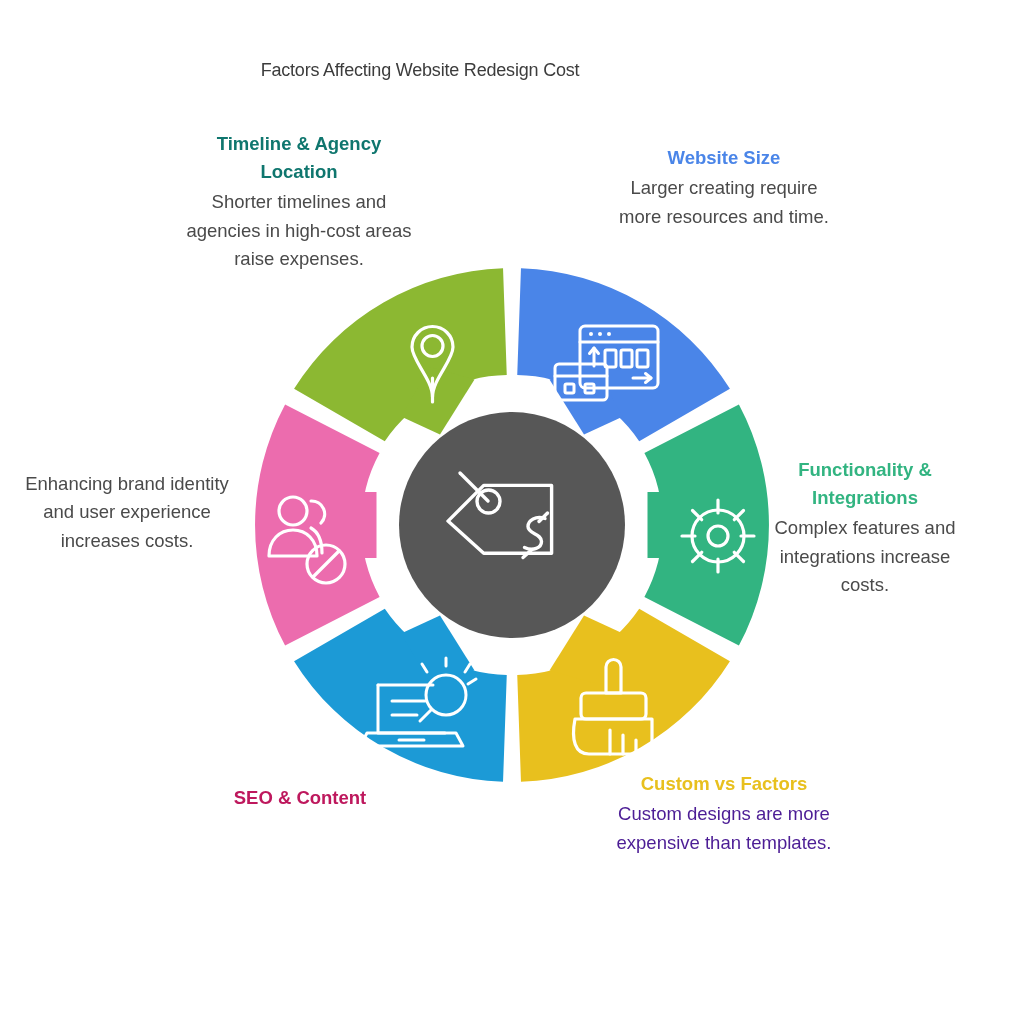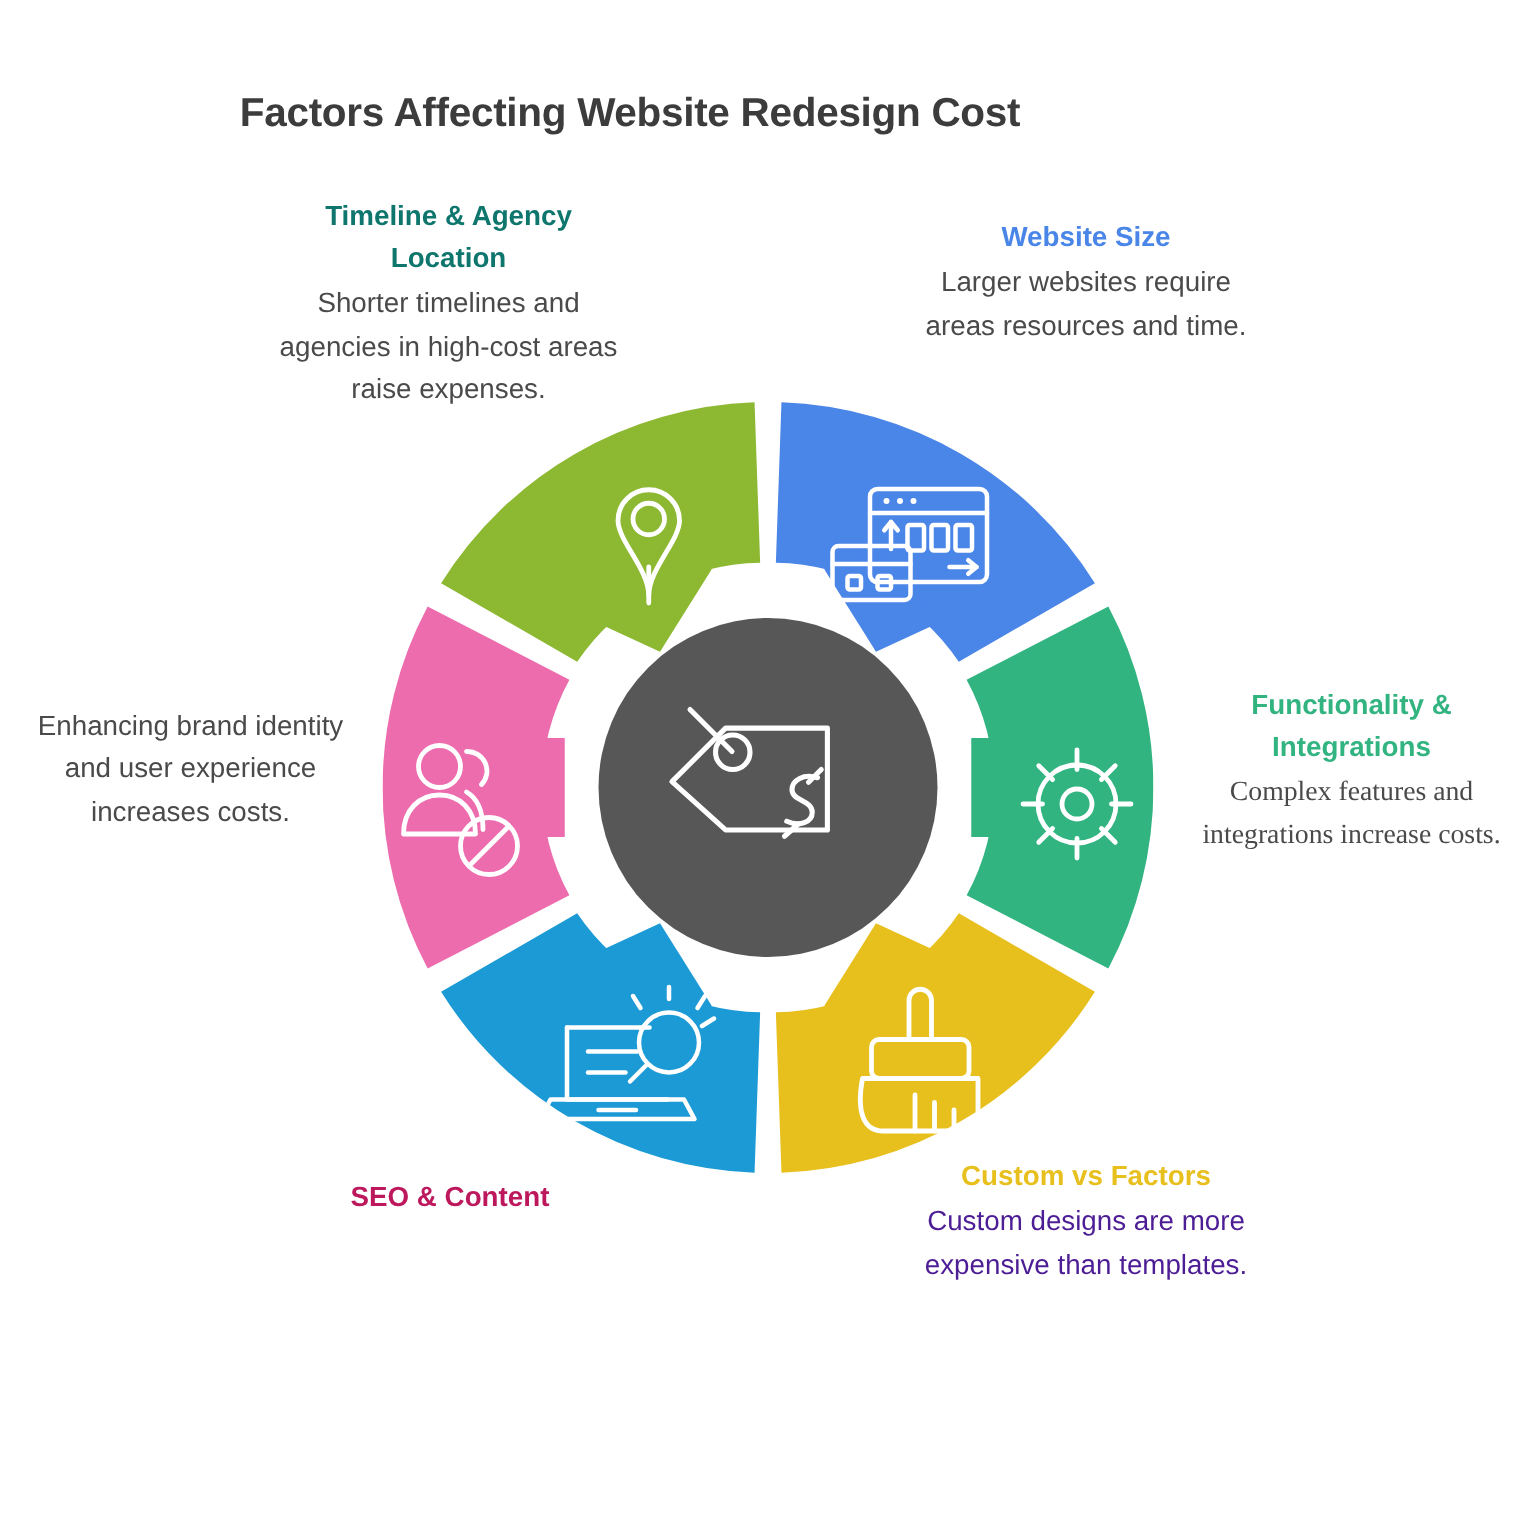--- a/index.html
+++ b/index.html
@@ -13,22 +13,22 @@
     font-family: "Liberation Sans", sans-serif;
     position: relative;
     overflow: hidden;
   }
   #page-title {
     position: absolute;
     top: 60px;
     left: 0;
     width: 840px;
     text-align: center;
-    font-size: 27px;
-    font-weight: bold;
+    font-size: 18px;
+    font-weight: normal;
     color: #3c3c3c;
     letter-spacing: -0.2px;
   }
   .wheel {
     position: absolute;
     left: 255px;
     top: 268px;
     width: 514px;
     height: 514px;
   }
@@ -46,21 +46,21 @@
   }
   .callout .c-body {
     font-size: 18.5px;
     color: #4a4a4a;
     line-height: 1.54;
   }
 
   
   #callout-timeline   { left: 186px; top: 130px;  width: 226px; }
   #callout-size       { left: 616px; top: 144px;  width: 216px; }
-  #callout-function   { left: 790px; top: 456px;  width: 222px; }
+  #callout-function   { left: 754px; top: 456px;  width: 222px; }
   #callout-custom     { left: 616px; top: 770px;  width: 216px; }
   #callout-seo        { left: 190px; top: 784px;  width: 220px; }
   #callout-branding   { left: 14px;  top: 470px;  width: 226px; }
 </style>
 </head>
 <body style="background: rgb(255, 255, 255);">
 
 <div id="page-title" style="color: rgb(60, 60, 60);">Factors Affecting Website Redesign Cost</div>
 
 <div class="wheel">
@@ -213,26 +213,26 @@
   </svg>
 </div>
 
 <div class="callout" id="callout-timeline">
   <div class="c-title" style="color: #0f766e;">Timeline &amp; Agency Location</div>
   <div class="c-body" style="color: rgb(74, 74, 74);">Shorter timelines and agencies in high-cost areas raise expenses.</div>
 </div>
 
 <div class="callout" id="callout-size">
   <div class="c-title" style="color: rgb(74, 133, 232);">Website Size</div>
-  <div class="c-body" style="color: rgb(74, 74, 74);">Larger websites require areas resources and time.</div>
+  <div class="c-body" style="color: rgb(74, 74, 74);">Larger creating require more resources and time.</div>
 </div>
 
 <div class="callout" id="callout-function">
   <div class="c-title" style="color: rgb(50, 180, 129);">Functionality &amp; Integrations</div>
-  <div class="c-body" style="color: rgb(74, 74, 74); font-family: Liberation Serif, serif;">Complex features and integrations increase costs.</div>
+  <div class="c-body" style="color: rgb(74, 74, 74);">Complex features and integrations increase costs.</div>
 </div>
 
 <div class="callout" id="callout-custom">
   <div class="c-title" style="color: rgb(232, 192, 30);">Custom vs Factors</div>
   <div class="c-body" style="color: #4c1d95;">Custom designs are more expensive than templates.</div>
 </div>
 
 <div class="callout" id="callout-seo">
   <div class="c-title" style="color: #be185d;">SEO &amp; Content</div>
 </div>

